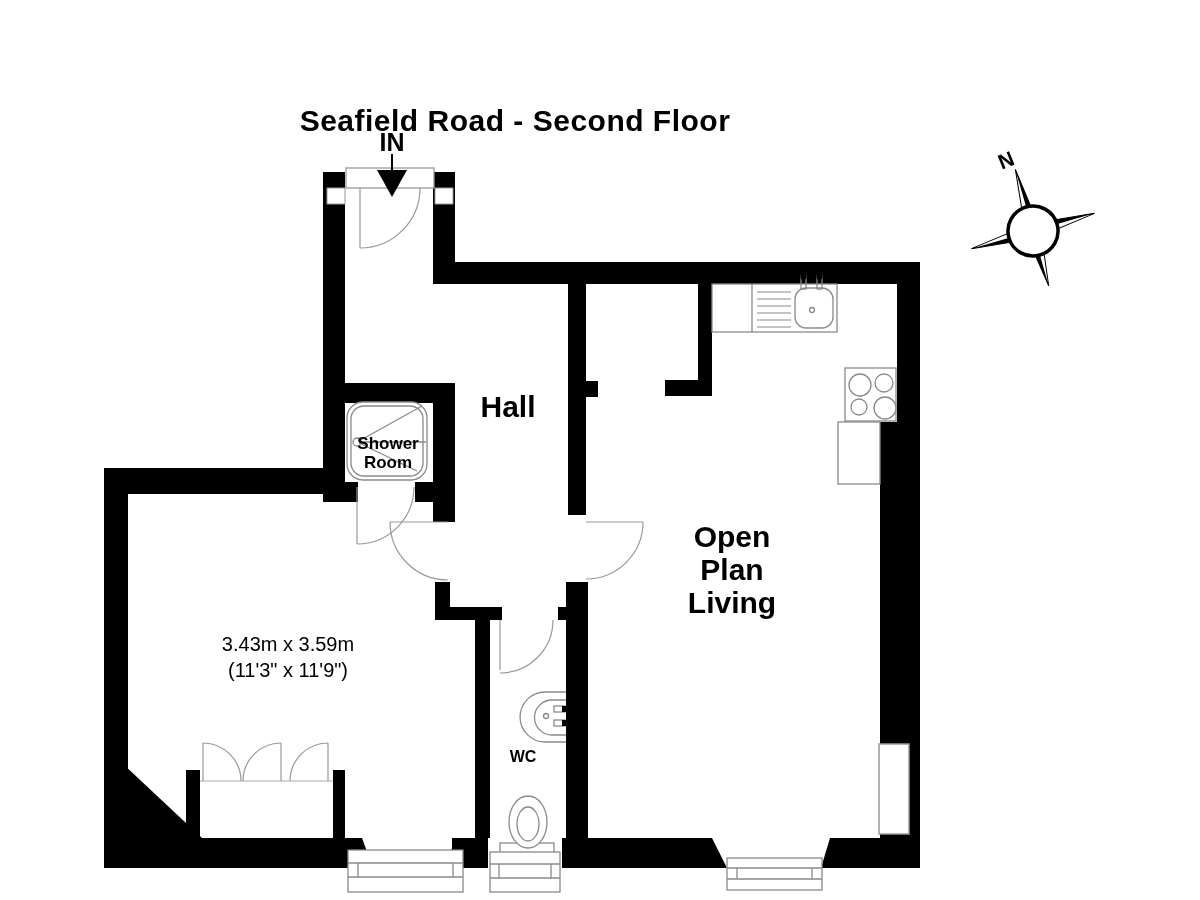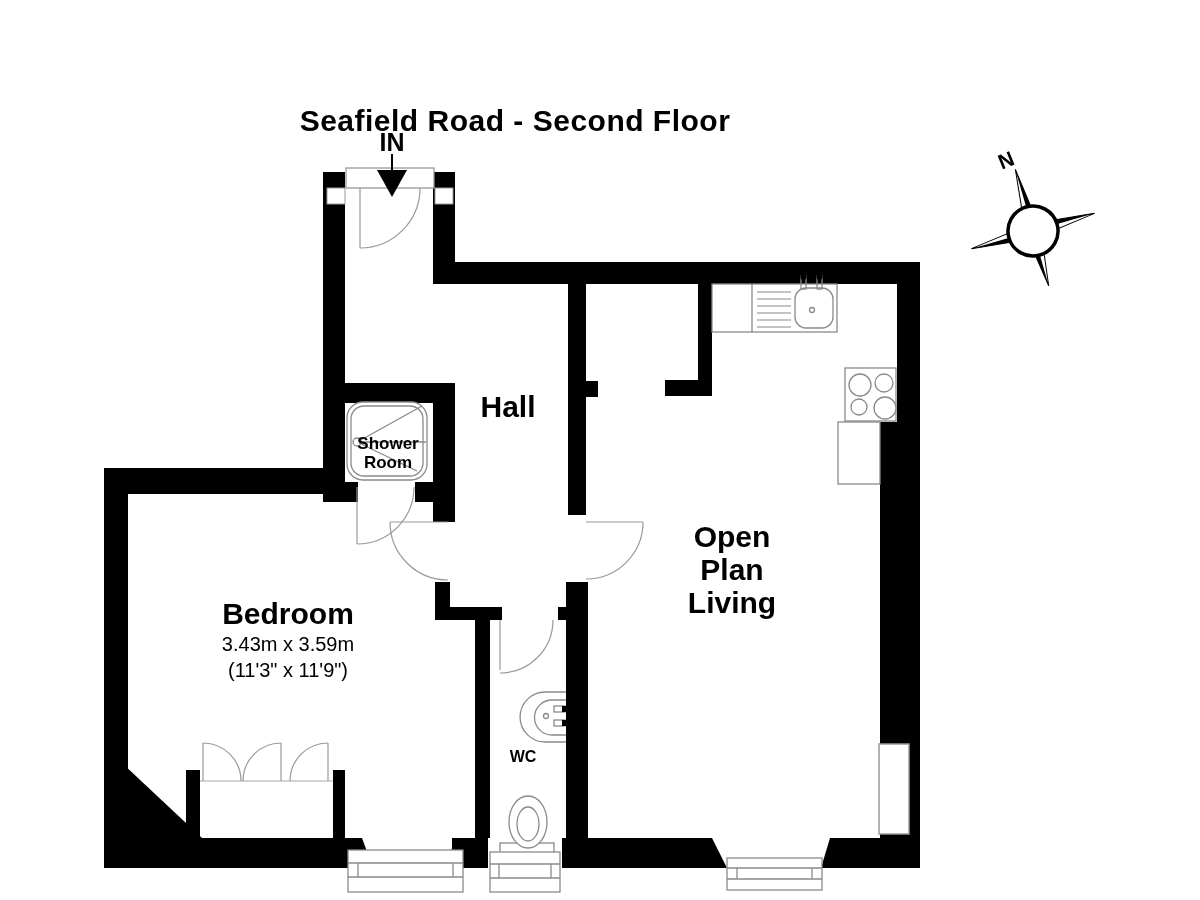--- a/index.html
+++ b/index.html
@@ -203,21 +203,20 @@
 
   <div class="lbl title" style="left:515px;top:73px;margin-top:47px;">Seafield Road - Second Floor</div>
 
   <div class="lbl in-lbl" style="left:392px;top:143px;">IN</div>
 
   <div class="lbl room-big" style="left:508px;top:406px;">Hall</div>
 
   <div class="lbl small-bold" style="left:388px;top:438px;">Shower
 Room</div>
 
-  <div class="lbl room-big" style="left:288px;top:613px;">Bedroom</div>
   <div class="lbl dims" style="left:288px;top:644px;">3.43m x 3.59m</div>
   <div class="lbl dims" style="left:288px;top:670px;">(11'3" x 11'9")</div>
 
   <div class="lbl room-big" style="left:732px;top:569px;">Open
 Plan
 Living</div>
 
   <div class="lbl room-mid" style="left:523px;top:757px;">WC</div>
 
   <div class="lbl n-lbl" style="left:1006px;top:160px;">N</div>

